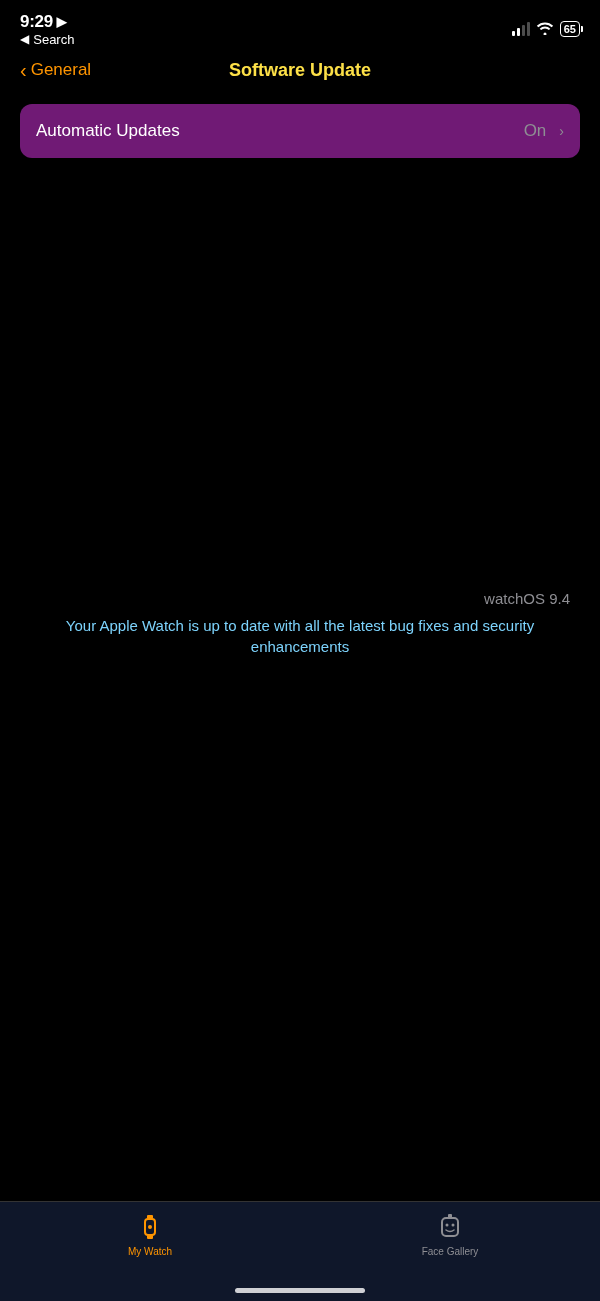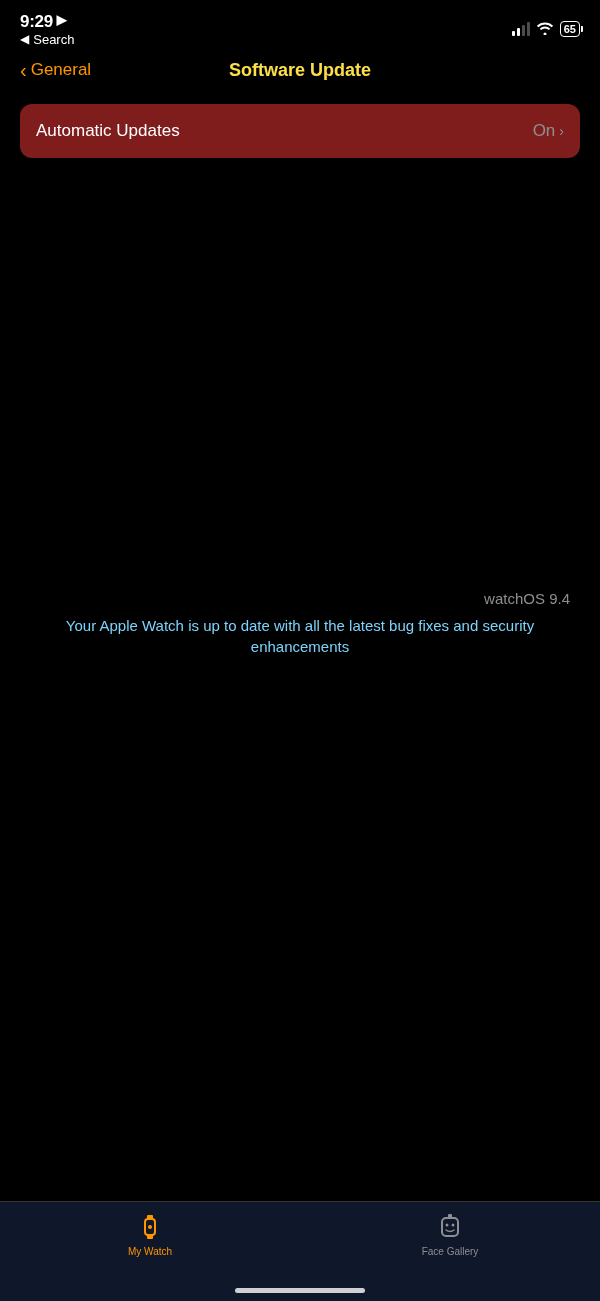--- a/index.html
+++ b/index.html
@@ -30,20 +30,21 @@
     .status-left {
       display: flex;
       flex-direction: column;
     }
 
     .status-time {
       font-size: 17px;
       font-weight: 600;
       letter-spacing: -0.3px;
       display: flex;
+      align-items: center;
       gap: 4px;
     }
 
     .search-label {
       font-size: 13px;
       color: #fff;
       display: flex;
       align-items: center;
       gap: 4px;
     }
@@ -123,39 +124,39 @@
       white-space: nowrap;
     }
 
     
     .content {
       padding: 10px 20px;
     }
 
     
     .settings-row {
-      background: #7f1d1d;
+      background: #701a75;
       border-radius: 12px;
       padding: 0 16px;
       display: flex;
       align-items: center;
       justify-content: space-between;
       height: 54px;
       cursor: pointer;
     }
 
     .row-label {
       font-size: 17px;
       color: #fff;
     }
 
     .row-value {
       display: flex;
       align-items: center;
-      gap: 4px;
+      gap: 13px;
       color: #8e8e93;
       font-size: 17px;
     }
 
     .row-chevron {
       font-size: 14px;
       color: #8e8e93;
     }
 
     

